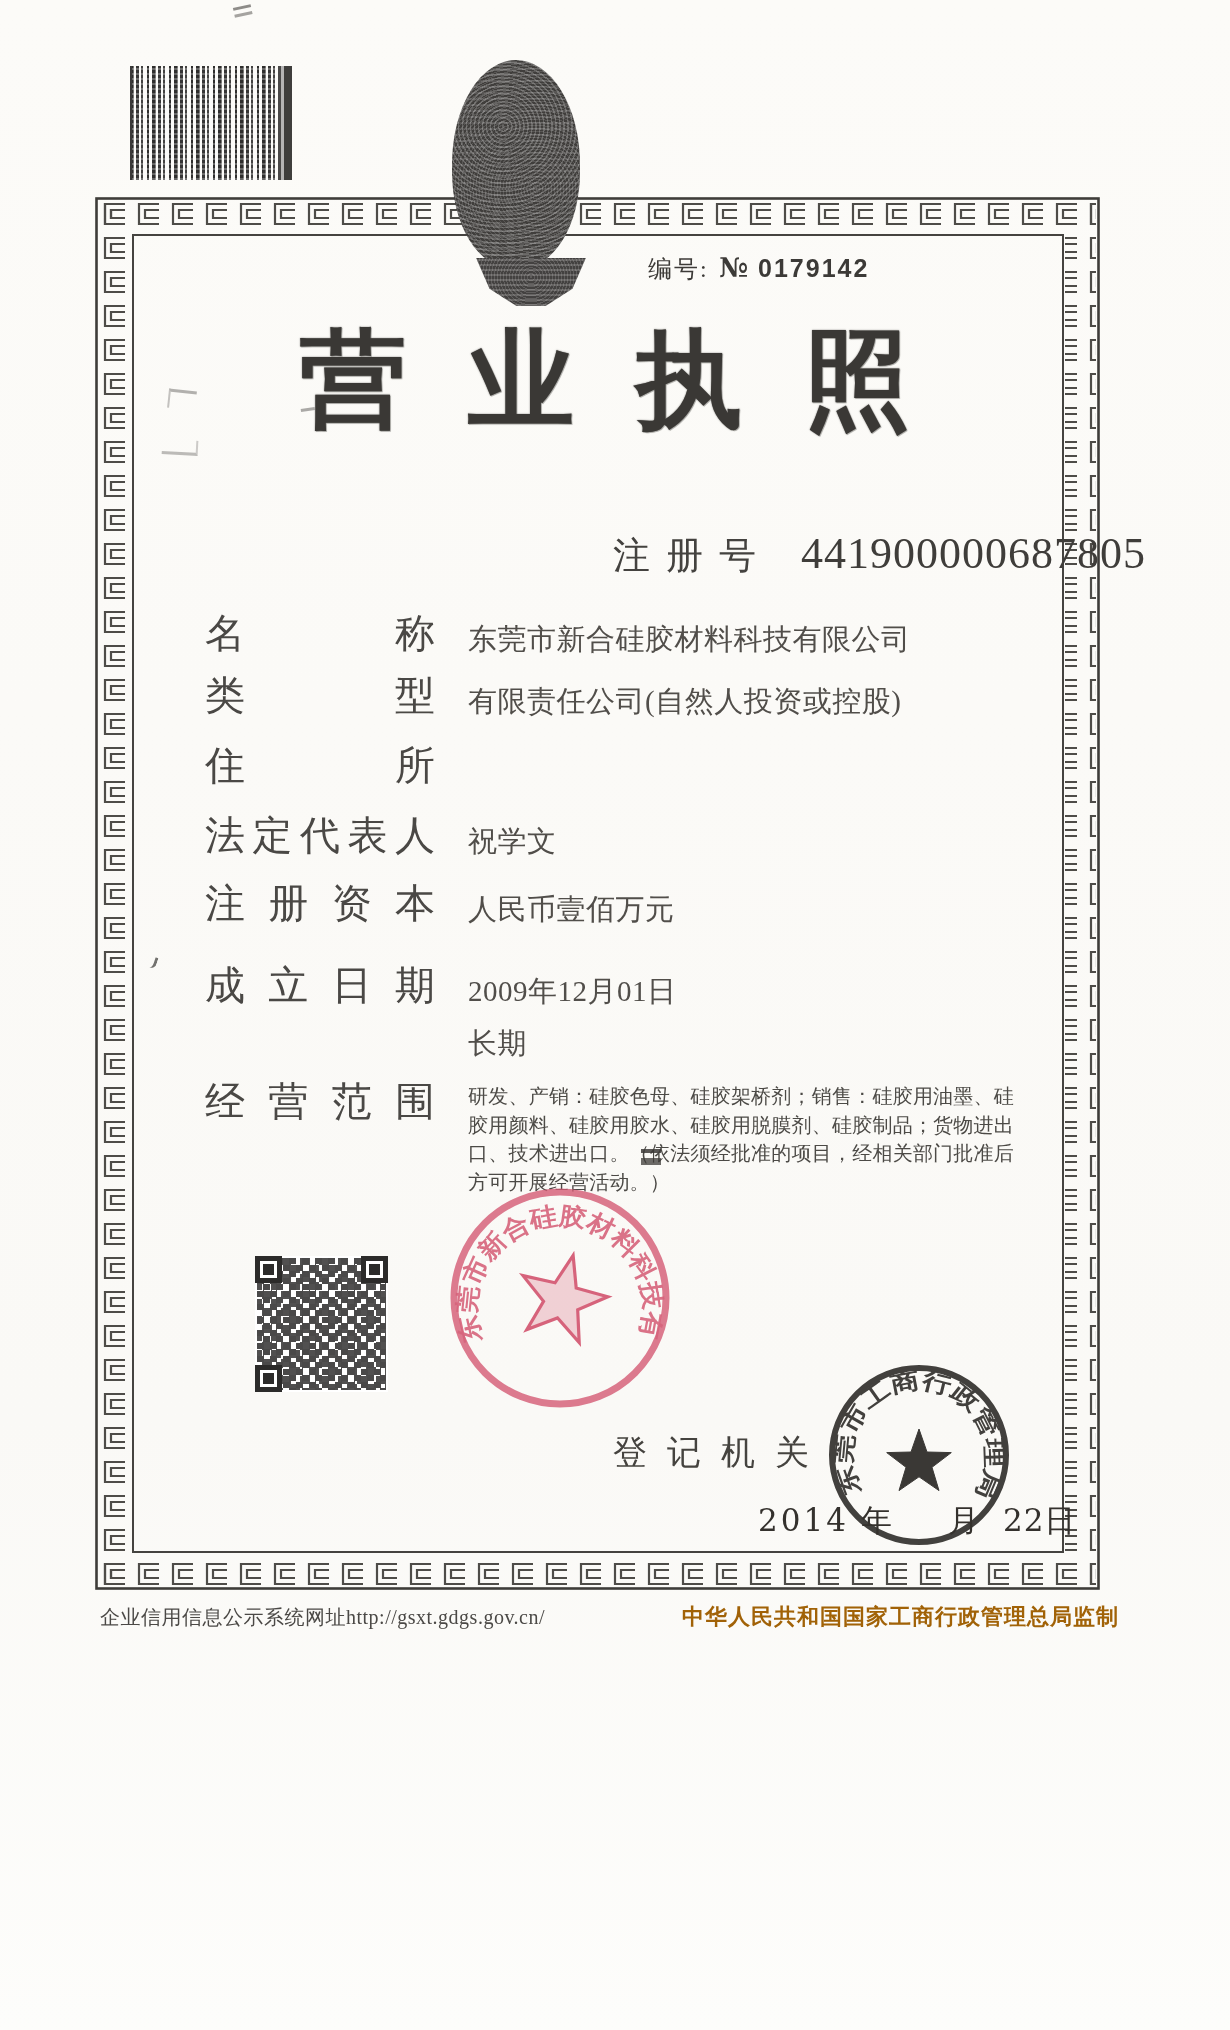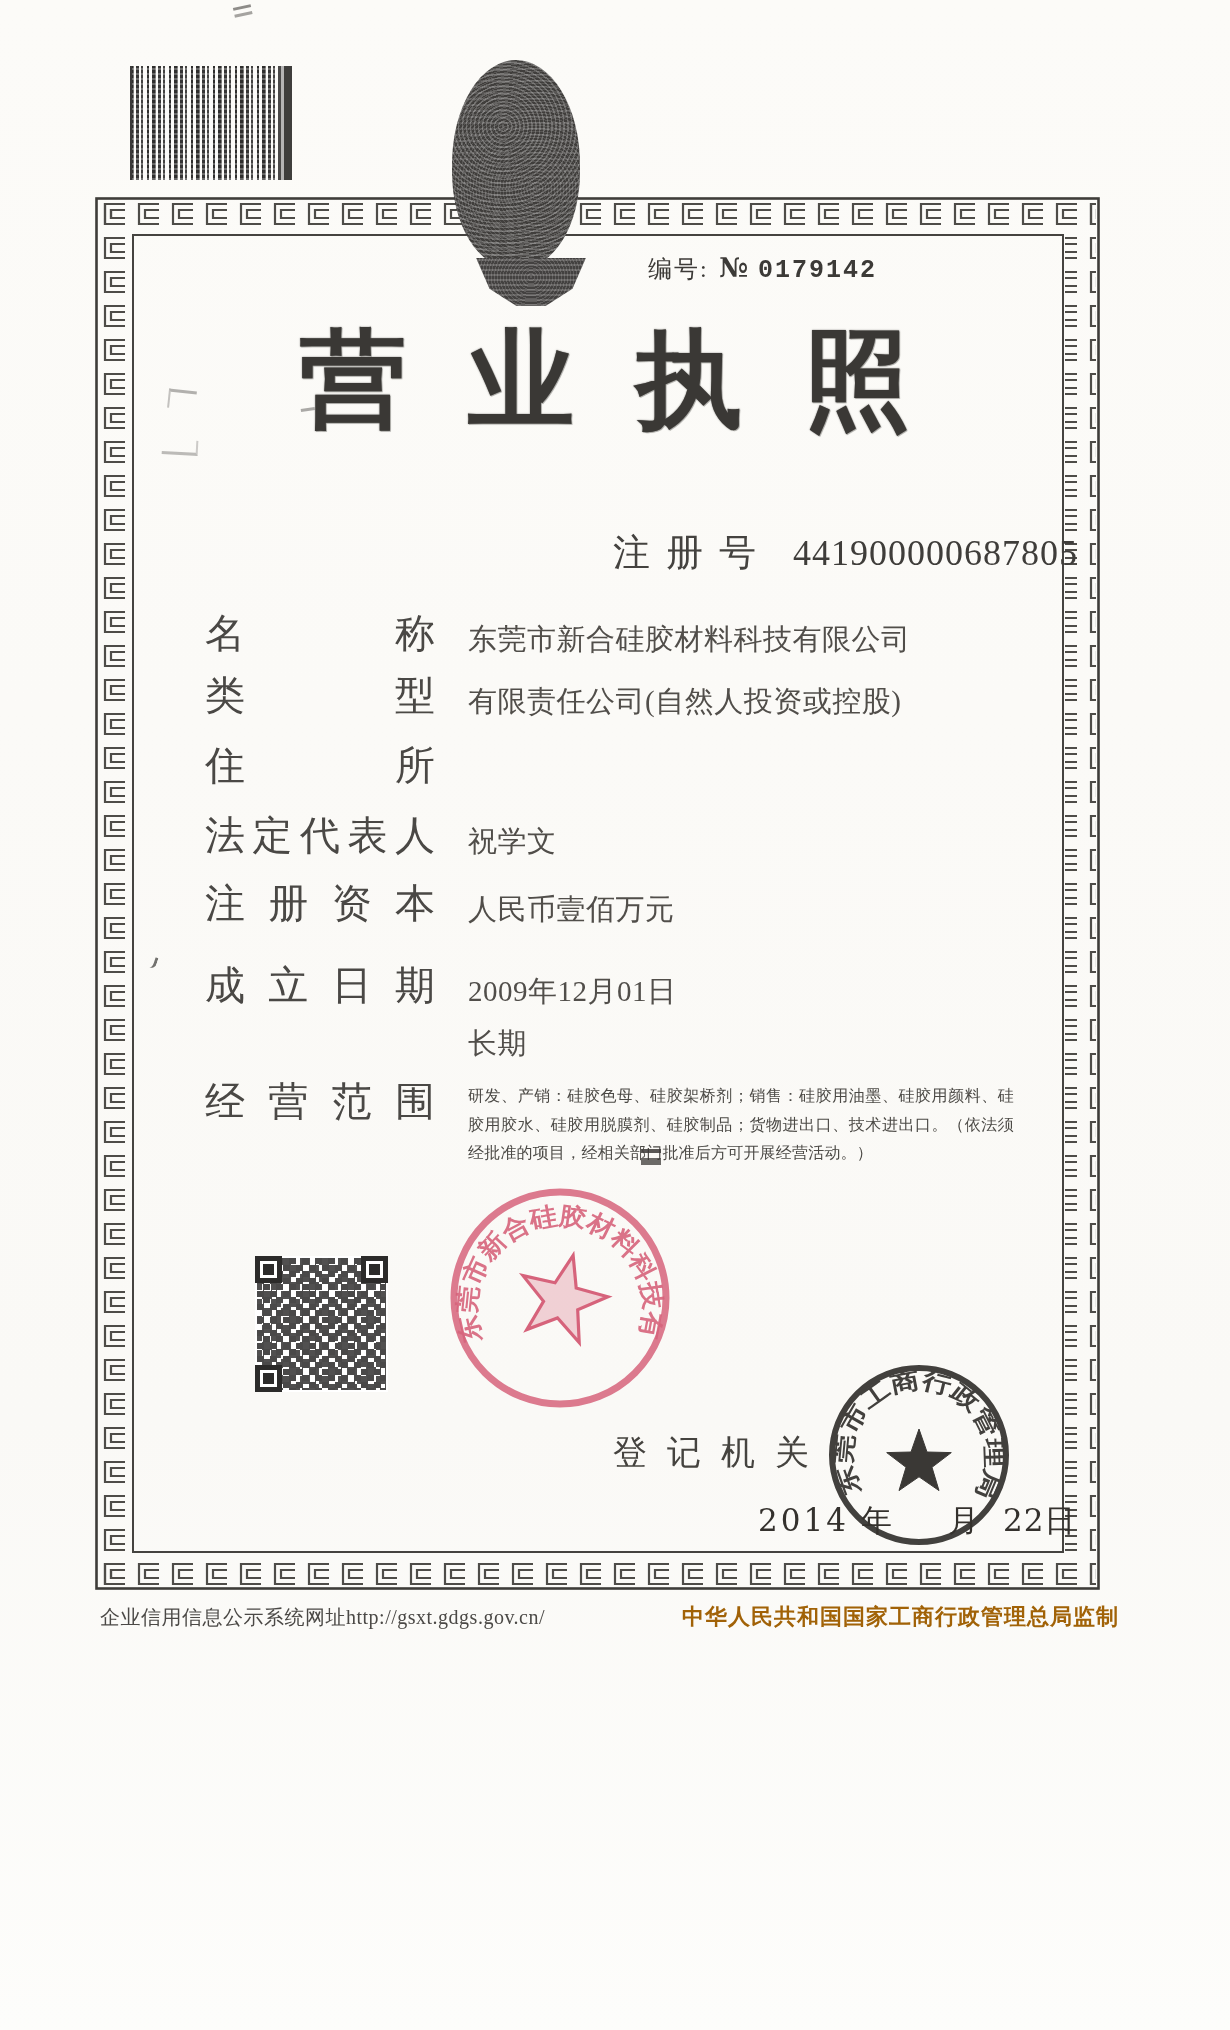--- a/index.html
+++ b/index.html
@@ -36,49 +36,49 @@
     background-image:
       repeating-linear-gradient(0deg, rgba(255,255,255,.18) 0 2px, rgba(0,0,0,0) 2px 5px),
       repeating-radial-gradient(circle at 50% 40%, rgba(255,255,255,.15) 0 1px, rgba(0,0,0,0) 1px 3px);
     clip-path:polygon(5% 0,95% 0,84% 64%,62% 100%,38% 100%,16% 64%);
     filter:blur(.3px);
   }
 
   
   .serial{left:648px;top:252px;font-size:24px;letter-spacing:2px;color:#3c3a37;}
   .serial .no{font-family:"DejaVu Serif",serif;font-weight:bold;font-size:27px;margin-left:10px;}
-  .serial .num{font-family:Liberation Mono, monospace;font-size:25px;font-weight:600;margin-left:8px;letter-spacing:2px;}
+  .serial .num{font-family:Liberation Sans, sans-serif;font-size:25px;font-weight:600;margin-left:8px;letter-spacing:2px;}
 
   
   .doc-title{
     left:300px;top:322px;width:700px;font-size:106px;line-height:118px;
     font-weight:900;letter-spacing:62px;white-space:nowrap;color:#3a3835;
     text-shadow:0 0 1.5px rgba(70,68,64,.9), 1px 1px 0 rgba(90,88,84,.35);
     font-family:"Liberation Serif","DejaVu Serif",serif;
   }
 
   
   .regline{left:613px;top:528px;font-size:37px;color:#44423f;white-space:nowrap;}
   .regline .lbl{letter-spacing:16px;}
-  .regline .num{font-size:36px;letter-spacing:1px;margin-left:21px;color:#3f3d3a;}
+  .regline .num{font-size:44px;letter-spacing:1px;margin-left:29px;color:#3f3d3a;}
 
   
   .field-row{position:absolute;left:205px;width:830px;}
   .field-label{
     display:inline-block;width:230px;font-size:40px;font-weight:500;color:#4a4845;
     text-align:justify;text-align-last:justify;letter-spacing:0;line-height:44px;
   }
   .field-value{
     position:absolute;left:263px;top:10px;font-size:29px;color:#514e4a;
     white-space:nowrap;letter-spacing:.5px;line-height:34px;
   }
   .r1{top:612px;} .r2{top:674px;} .r3{top:744px;} .r4{top:814px;}
   .r5{top:882px;} .r6{top:949px;margin-top:15px;} .r7{top:1016px;} .r8{top:1080px;}
   .r8 .field-value{
-    top:2px;width:546px;white-space:normal;font-size:16px;line-height:28.5px;
+    top:2px;width:546px;white-space:normal;font-size:20px;line-height:28.5px;
     text-align:justify;letter-spacing:.2px;color:#4c4a46;
   }
 
   
   .qr{
     left:255px;top:1256px;width:133px;height:136px;background:#fff;
   }
   .qr .modules{
     position:absolute;left:2px;top:2px;right:2px;bottom:2px;opacity:.88;
     background-image:

